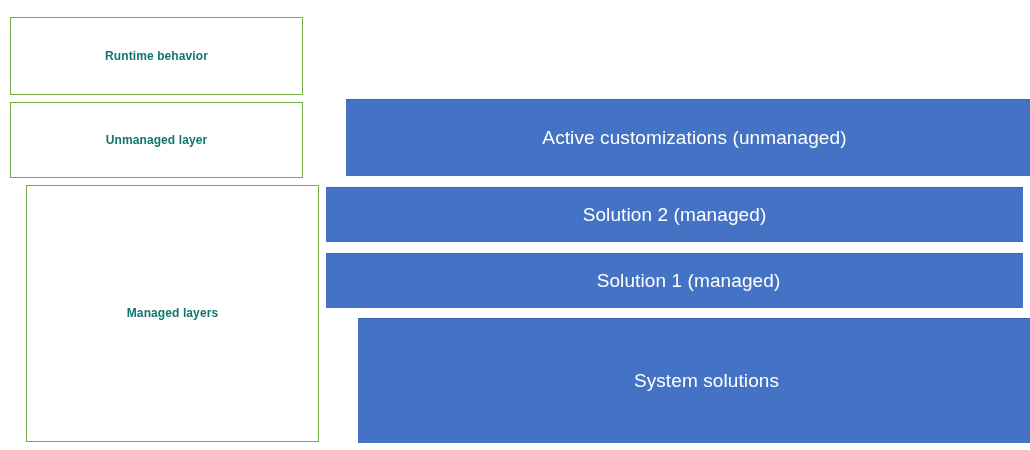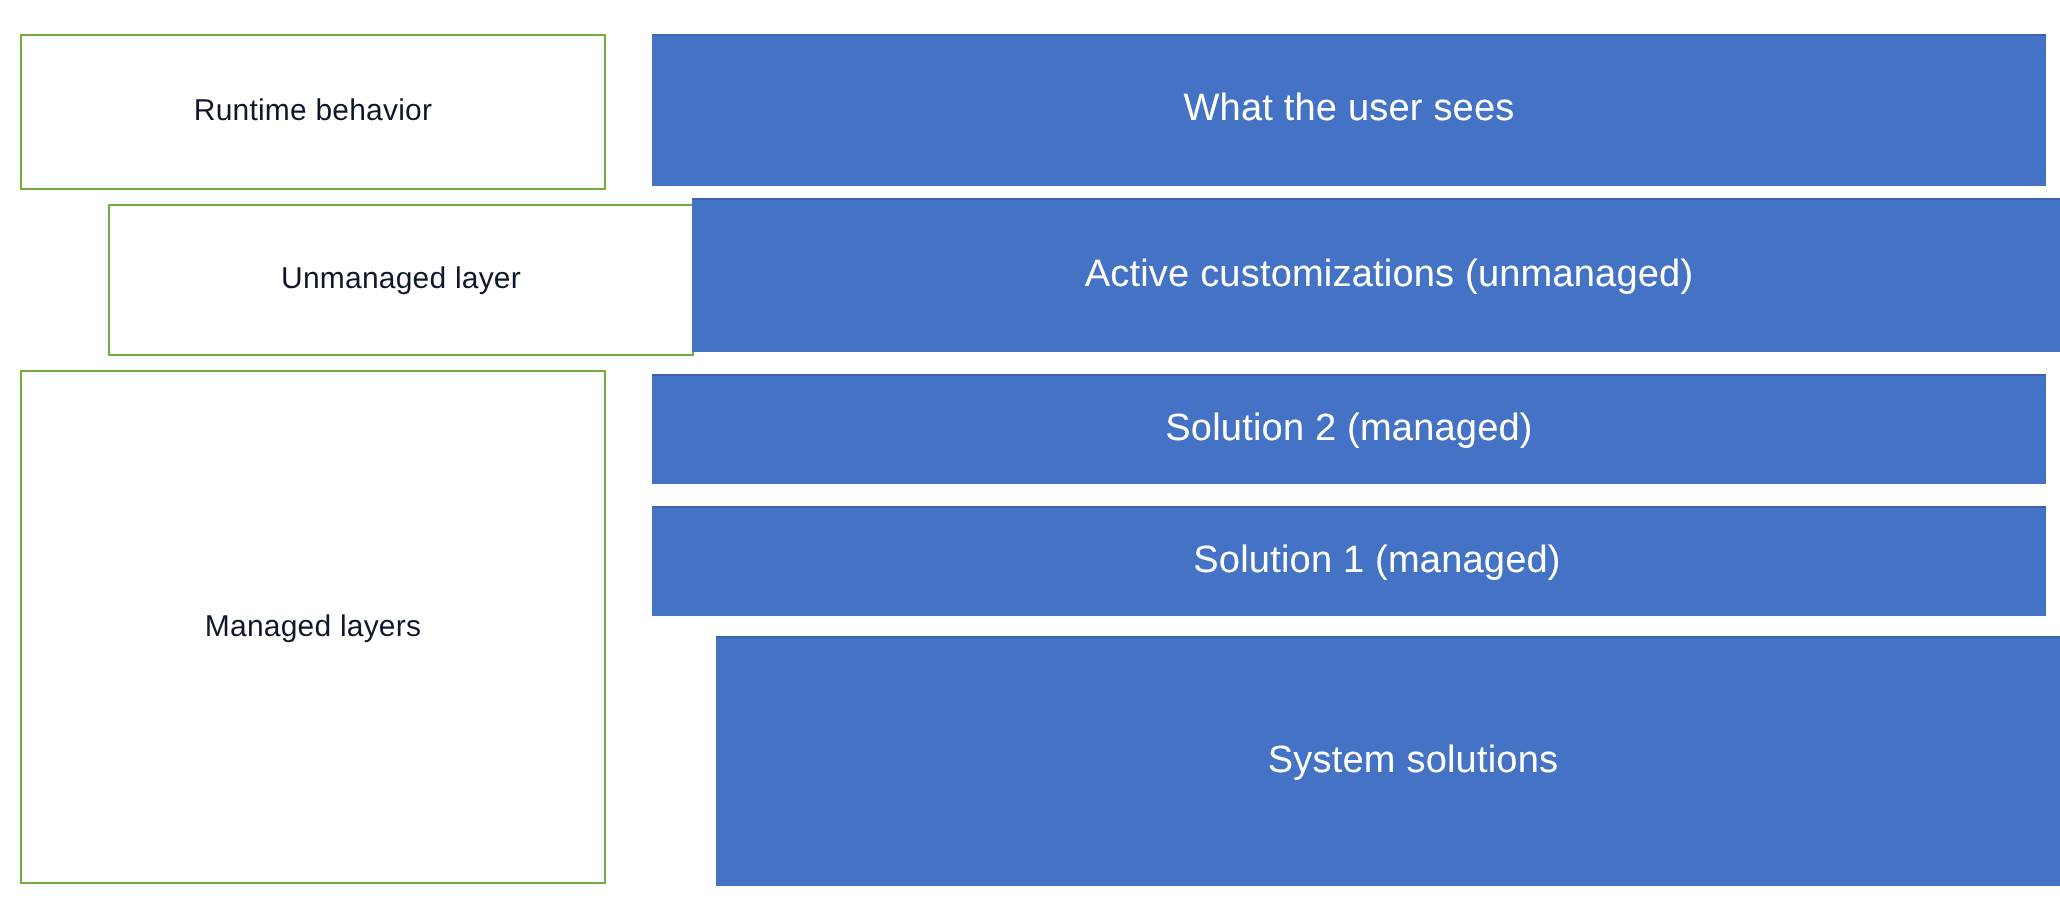--- a/index.html
+++ b/index.html
@@ -21,43 +21,43 @@
     position: absolute;
     box-sizing: border-box;
     display: flex;
     align-items: center;
     justify-content: center;
     text-align: center;
   }
   .layer-label-box {
     background: #FFFFFF;
     border: 1.4px solid #70AD47;
-    color: #0f172a;
-    font-size: 15px;
-    font-weight: 400;
+    color: #0f766e;
+    font-size: 12px;
+    font-weight: 700;
     letter-spacing: 0.1px;
   }
   .solution-box {
     background: #4472C4;
     border-top: 1.5px solid #3A63AC;
     color: #FFFFFF;
     font-size: 19px;
     font-weight: 400;
     letter-spacing: 0.1px;
   }
   .box-text {
     display: block;
     line-height: 1.2;
     padding: 0 8px;
   }
 
   
   #left-col-box-0 { left: 10px;  top: 17px;  width: 293px; height: 78px;  }
-  #left-col-box-1 { left: 10px;  top: 102px; width: 293px; height: 76px; margin-left: 44px;  }
-  #left-col-box-2 { left: 10px;  top: 185px; width: 293px; height: 257px; }
+  #left-col-box-1 { left: 10px;  top: 102px; width: 293px; height: 76px;  }
+  #left-col-box-2 { left: 26px;  top: 185px; width: 293px; height: 257px; }
 
   
   #right-col-box-0 { left: 326px; top: 17px;  width: 697px; height: 76px;  }
   #right-col-box-1 { left: 346px; top: 99px;  width: 697px; height: 77px;  }
   #right-col-box-2 { left: 326px; top: 187px; width: 697px; height: 55px;  }
   #right-col-box-3 { left: 326px; top: 253px; width: 697px; height: 55px; padding-left: 28px;  }
   #right-col-box-4 { left: 326px; top: 318px; width: 697px; height: 125px; margin-left: 32px; }
 </style>
 </head>
 <body>
@@ -69,23 +69,20 @@
   </div>
 
   <div class="box layer-label-box" id="left-col-box-1">
     <span class="box-text">Unmanaged layer</span>
   </div>
 
   <div class="box layer-label-box" id="left-col-box-2">
     <span class="box-text">Managed layers</span>
   </div>
 
-  <div class="box solution-box" id="right-col-box-0">
-    <span class="box-text">What the user sees</span>
-  </div>
 
   <div class="box solution-box" id="right-col-box-1">
     <span class="box-text">Active customizations (unmanaged)</span>
   </div>
 
   <div class="box solution-box" id="right-col-box-2">
     <span class="box-text">Solution 2 (managed)</span>
   </div>
 
   <div class="box solution-box" id="right-col-box-3">

